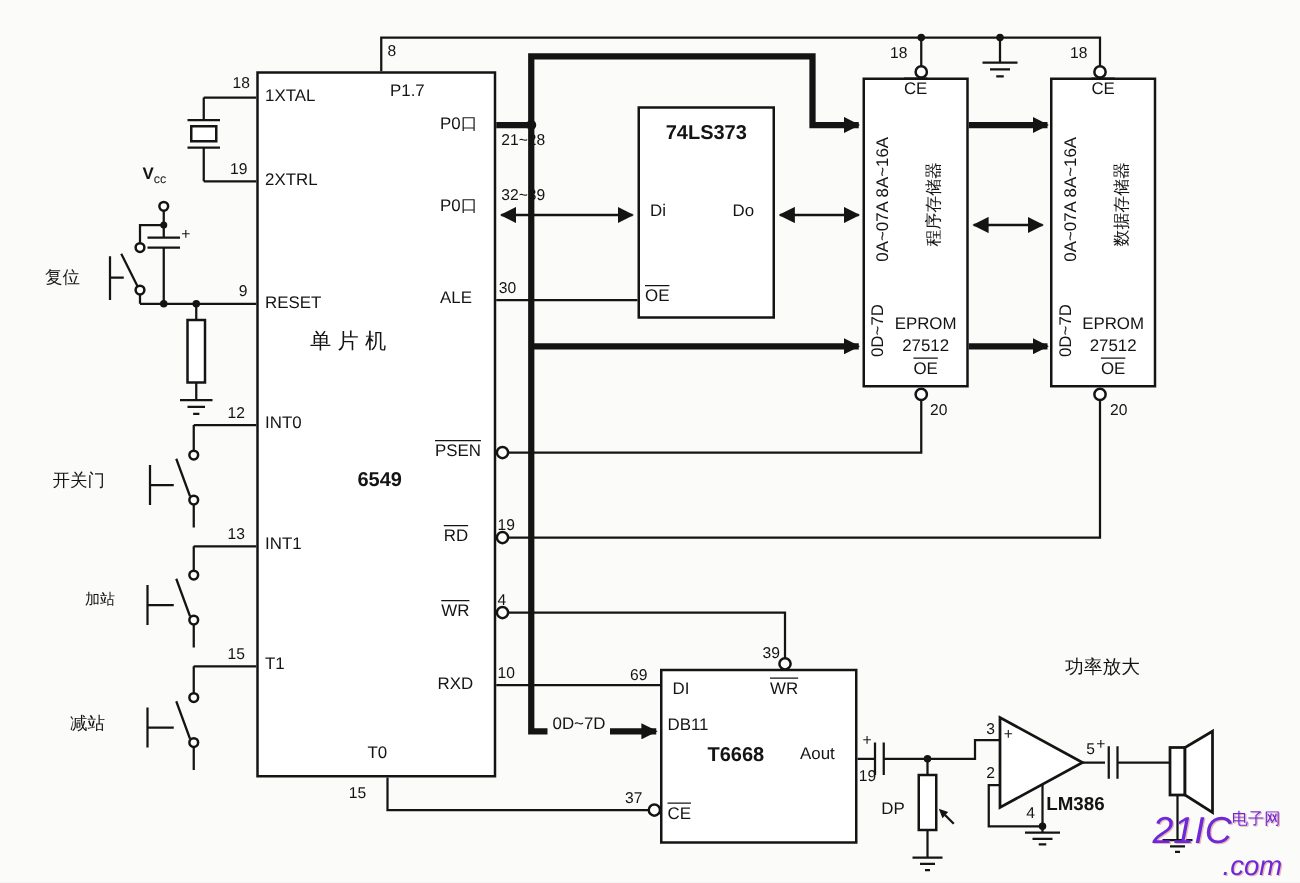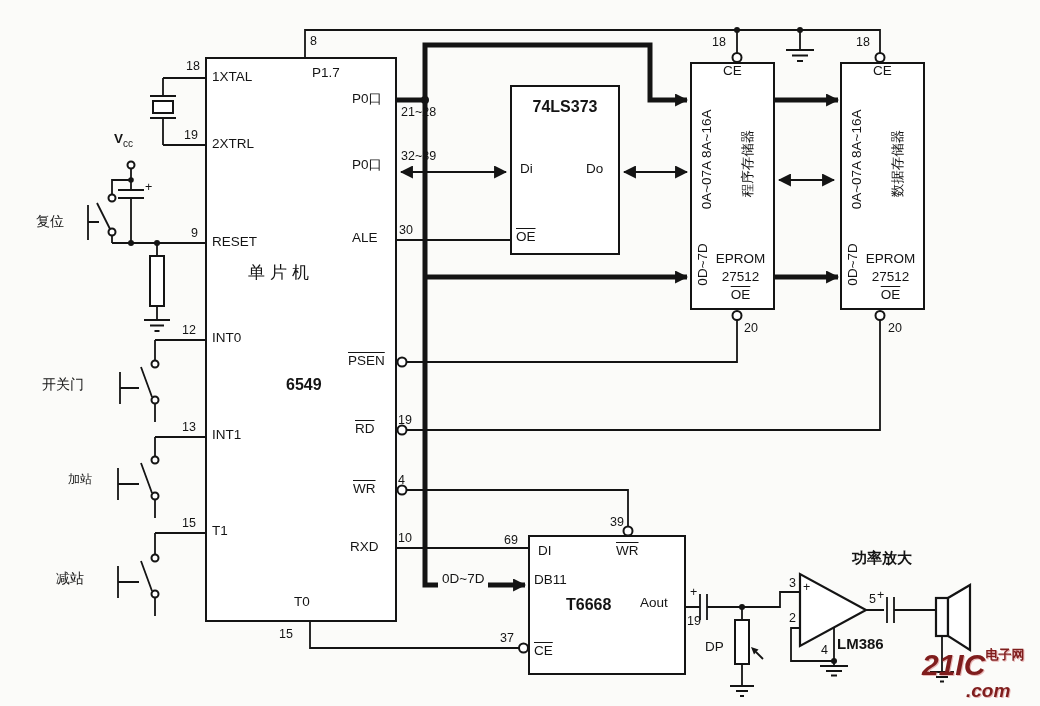--- a/index.html
+++ b/index.html
@@ -6,21 +6,21 @@
 body{font-family:"Liberation Sans","DejaVu Sans",sans-serif;background:#ddd}
 #stage{position:relative;width:1040px;height:706px;background:#fbfbf9;overflow:hidden;color:#141414}
 .box{position:absolute;border:2px solid #141414;background:#fff;z-index:1}
 #wires{position:absolute;left:0;top:0;z-index:3;pointer-events:none}
 .lbl{position:absolute;z-index:4;font-size:13.5px;white-space:nowrap;line-height:1.1;color:#141414}
 .num{font-size:12.5px}
 .big{font-size:16px;font-weight:bold}
 .ov{text-decoration:overline}
 .rot{transform:rotate(-90deg);text-align:center}
 .ctr{text-align:center}
-.wm{color:#7f1d1d;font-weight:bold;text-shadow:1px 1px 0 #e8b6b6}
+.wm{color:#6d28d9;font-weight:normal;text-shadow:1px 1px 0 #e8b6b6}
 </style>
 </head>
 <body>
 
 <div id="stage">
 
   <div class="box" style="left:205px;top:57px;width:192px;height:565px"></div>
   <div class="box" style="left:510px;top:85px;width:110px;height:170px"></div>
   <div class="box" style="left:690px;top:62px;width:85px;height:248px"></div>
   <div class="box" style="left:840px;top:62px;width:85px;height:248px"></div>
@@ -173,36 +173,36 @@
   <div class="lbl ov" style="left:616px;top:544px">WR</div>
   <div class="lbl num" style="left:610px;top:516px">39</div>
   <div class="lbl big" style="left:566px;top:596px">T6668</div>
   <div class="lbl" style="left:640px;top:596px">Aout</div>
   <div class="lbl num" style="left:687px;top:615px">19</div>
   <div class="lbl ov" style="left:534px;top:644px">CE</div>
   <div class="lbl num" style="left:500px;top:632px">37</div>
 
   <div class="lbl" style="left:438px;top:571px;background:#fbfbf9;padding:1px 4px;z-index:4">0D~7D</div>
 
-  <div class="lbl" style="left:852px;top:550px;font-size:15px;font-weight:bold">功率放大</div>
+  <div class="lbl" style="left:852px;top:526px;font-size:15px;font-weight:normal">功率放大</div>
   <div class="lbl num" style="left:789px;top:577px">3</div>
   <div class="lbl num" style="left:789px;top:612px">2</div>
   <div class="lbl num" style="left:821px;top:644px">4</div>
   <div class="lbl num" style="left:869px;top:593px">5</div>
   <div class="lbl" style="left:837px;top:636px;font-size:15px;font-weight:bold">LM386</div>
   <div class="lbl num" style="left:803px;top:581px">+</div>
   <div class="lbl num" style="left:690px;top:586px">+</div>
   <div class="lbl num" style="left:877px;top:589px">+</div>
   <div class="lbl" style="left:705px;top:640px">DP</div>
 
   <div class="lbl" style="left:114px;top:132px"><b><span>V</span></b><sub style="font-size:10px">cc</sub></div>
   <div class="lbl num" style="left:145px;top:181px">+</div>
   <div class="lbl" style="left:36px;top:214px;font-size:14px">复位</div>
   <div class="lbl" style="left:42px;top:377px;font-size:14px">开关门</div>
   <div class="lbl" style="left:68px;top:473px;font-size:12px">加站</div>
   <div class="lbl" style="left:56px;top:571px;font-size:14px">减站</div>
 
   <div class="lbl wm" style="left:922px;top:648px;z-index:5">
     <span style="font-size:30px;font-style:italic">21IC</span><span style="font-size:13px;vertical-align:top">电子网</span><br>
-    <span style="font-size:19px;font-style:italic;margin-left:44px">.com</span>
+    <span style="font-size:22px;font-style:italic;margin-left:56px">.com</span>
   </div>
 
 </div>
 
 </body></html>

